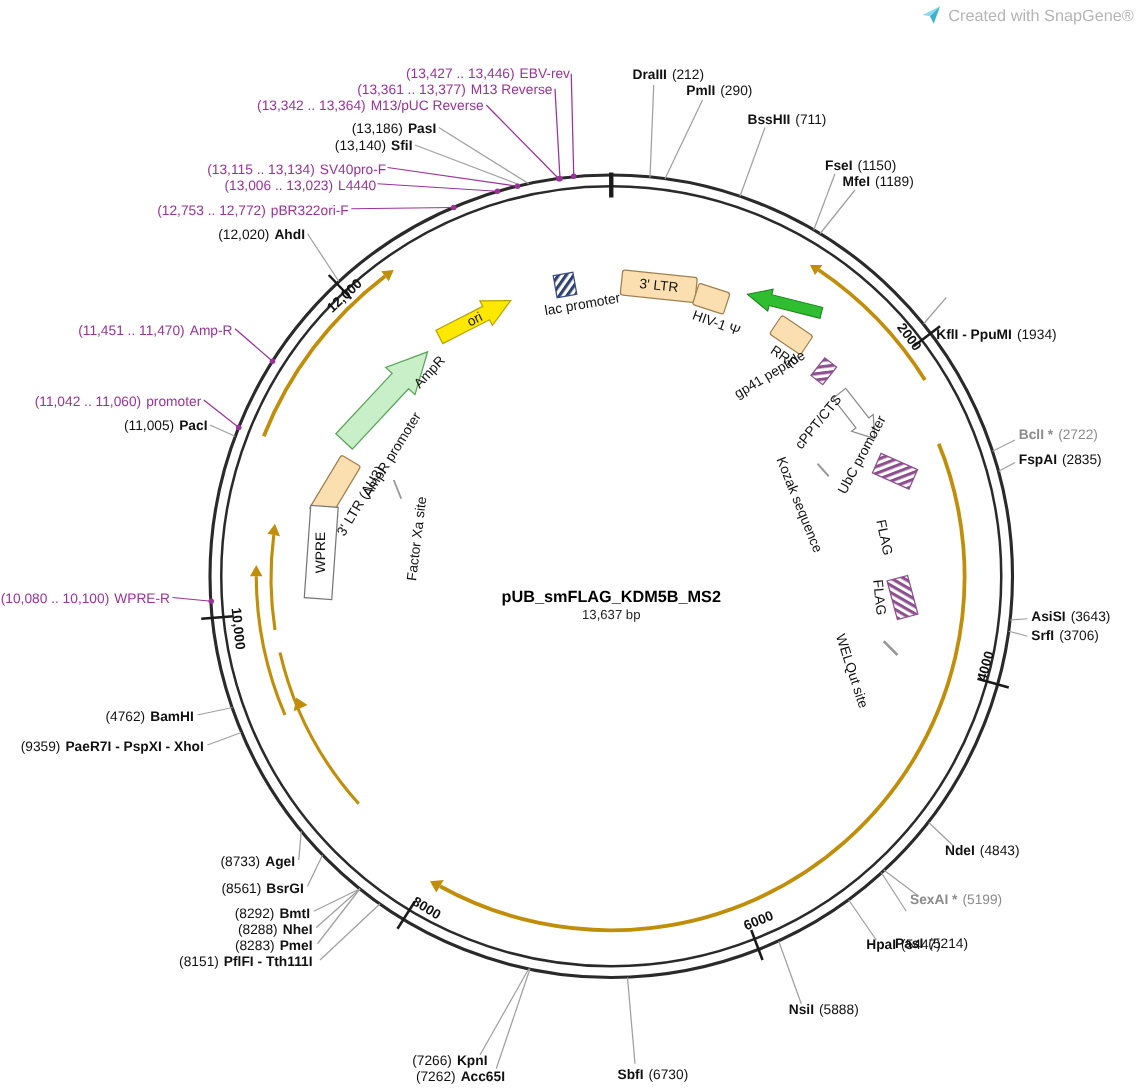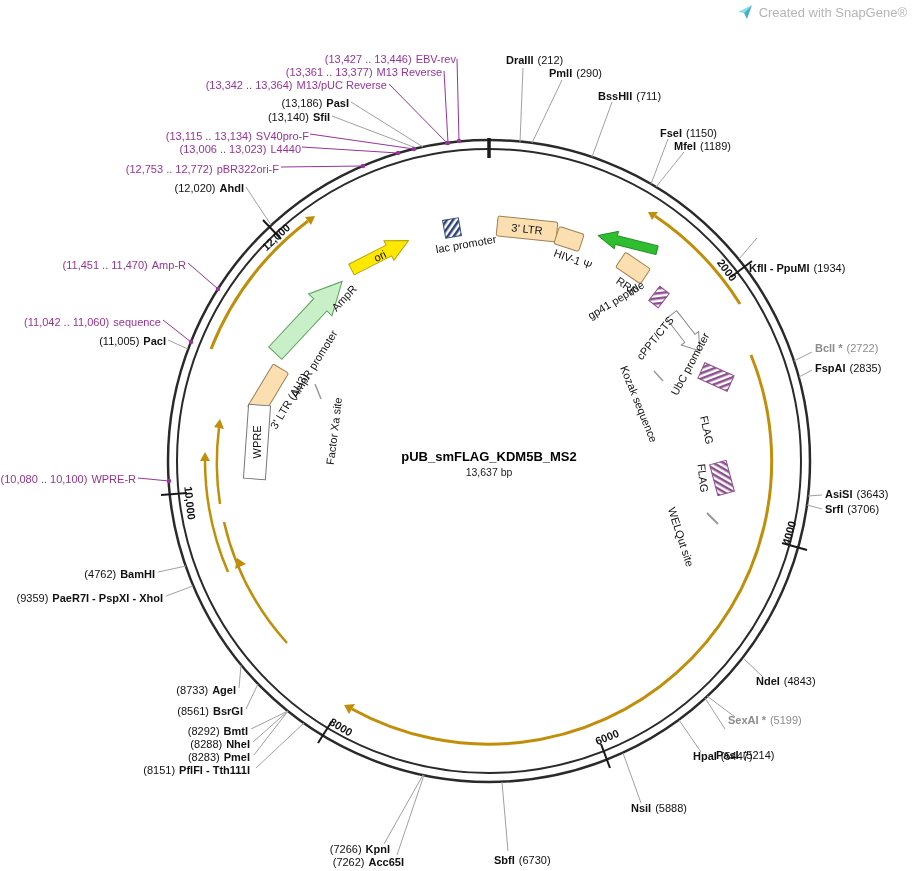--- a/index.html
+++ b/index.html
@@ -8,21 +8,21 @@
   svg.layer{position:absolute;left:0;top:0;}
   .lbl{position:absolute;font-size:11px;line-height:12px;white-space:nowrap;color:#111;}
   .lbl span + span{margin-left:4px;}
   .lbl .nm{font-weight:700;}
   .lbl.left{text-align:center;margin-left:42px;}
   .lbl.purple{color:#993399;}
   .lbl.purple .nm{font-weight:400;}
   .lbl.gray{color:#8c8c8c;}
   .feat{position:absolute;font-size:11px;color:#111;white-space:nowrap;}
   .scale-num{position:absolute;font-size:11px;font-weight:700;color:#111;white-space:nowrap;}
-  .center-title{position:absolute;left:489px;top:463px;transform:translate(-50%,-50%);text-align:center;}
+  .center-title{position:absolute;left:489px;top:484px;transform:translate(-50%,-50%);text-align:center;}
   .center-title .t-name{font-size:13px;font-weight:700;color:#000;}
   .center-title .t-size{font-size:10.5px;color:#222;margin-top:2px;}
   .watermark{position:absolute;top:4px;right:6px;display:flex;align-items:center;gap:6px;
              color:#b5b5b5;font-size:13px;}
 </style>
 </head>
 <body>
 
 <svg class="layer" width="913" height="871">
   <defs>
@@ -231,21 +231,21 @@
 <div class="lbl left" style="right:663px;top:764px;"><span class="ps">(8151)</span><span class="nm">PflFI - Tth111I</span></div>
 <div class="lbl left" style="right:663px;top:751px;"><span class="ps">(8283)</span><span class="nm">PmeI</span></div>
 <div class="lbl left" style="right:663px;top:738px;"><span class="ps">(8288)</span><span class="nm">NheI</span></div>
 <div class="lbl left" style="right:665px;top:725px;"><span class="ps">(8292)</span><span class="nm">BmtI</span></div>
 <div class="lbl left" style="right:670px;top:705px;"><span class="ps">(8561)</span><span class="nm">BsrGI</span></div>
 <div class="lbl left" style="right:677px;top:684px;"><span class="ps">(8733)</span><span class="nm">AgeI</span></div>
 <div class="lbl left" style="right:750px;top:592px;"><span class="ps">(9359)</span><span class="nm">PaeR7I - PspXI - XhoI</span></div>
 <div class="lbl left" style="right:758px;top:568px;"><span class="ps">(4762)</span><span class="nm">BamHI</span></div>
 <div class="lbl left purple" style="right:777px;top:473px;"><span class="ps">(10,080 .. 10,100)</span><span class="nm">WPRE-R</span></div>
 <div class="lbl left" style="right:747px;top:335px;"><span class="ps">(11,005)</span><span class="nm">PacI</span></div>
-<div class="lbl left purple" style="right:752px;top:316px;"><span class="ps">(11,042 .. 11,060)</span><span class="nm">sequence</span></div>
+<div class="lbl left purple" style="right:752px;top:316px;"><span class="ps">(11,042 .. 11,060)</span><span class="nm">promoter</span></div>
 <div class="lbl left purple" style="right:727px;top:259px;"><span class="ps">(11,451 .. 11,470)</span><span class="nm">Amp-R</span></div>
 <div class="lbl left" style="right:669px;top:182px;"><span class="ps">(12,020)</span><span class="nm">AhdI</span></div>
 <div class="lbl left purple" style="right:634px;top:163px;"><span class="ps">(12,753 .. 12,772)</span><span class="nm">pBR322ori-F</span></div>
 <div class="lbl left purple" style="right:612px;top:143px;"><span class="ps">(13,006 .. 13,023)</span><span class="nm">L4440</span></div>
 <div class="lbl left purple" style="right:604px;top:130px;"><span class="ps">(13,115 .. 13,134)</span><span class="nm">SV40pro-F</span></div>
 <div class="lbl left" style="right:583px;top:111px;"><span class="ps">(13,140)</span><span class="nm">SfiI</span></div>
 <div class="lbl left" style="right:564px;top:97px;"><span class="ps">(13,186)</span><span class="nm">PasI</span></div>
 <div class="lbl left purple" style="right:526px;top:79px;"><span class="ps">(13,342 .. 13,364)</span><span class="nm">M13/pUC Reverse</span></div>
 <div class="lbl left purple" style="right:471px;top:66px;"><span class="ps">(13,361 .. 13,377)</span><span class="nm">M13 Reverse</span></div>
 <div class="lbl left purple" style="right:457px;top:53px;"><span class="ps">(13,427 .. 13,446)</span><span class="nm">EBV-rev</span></div>

